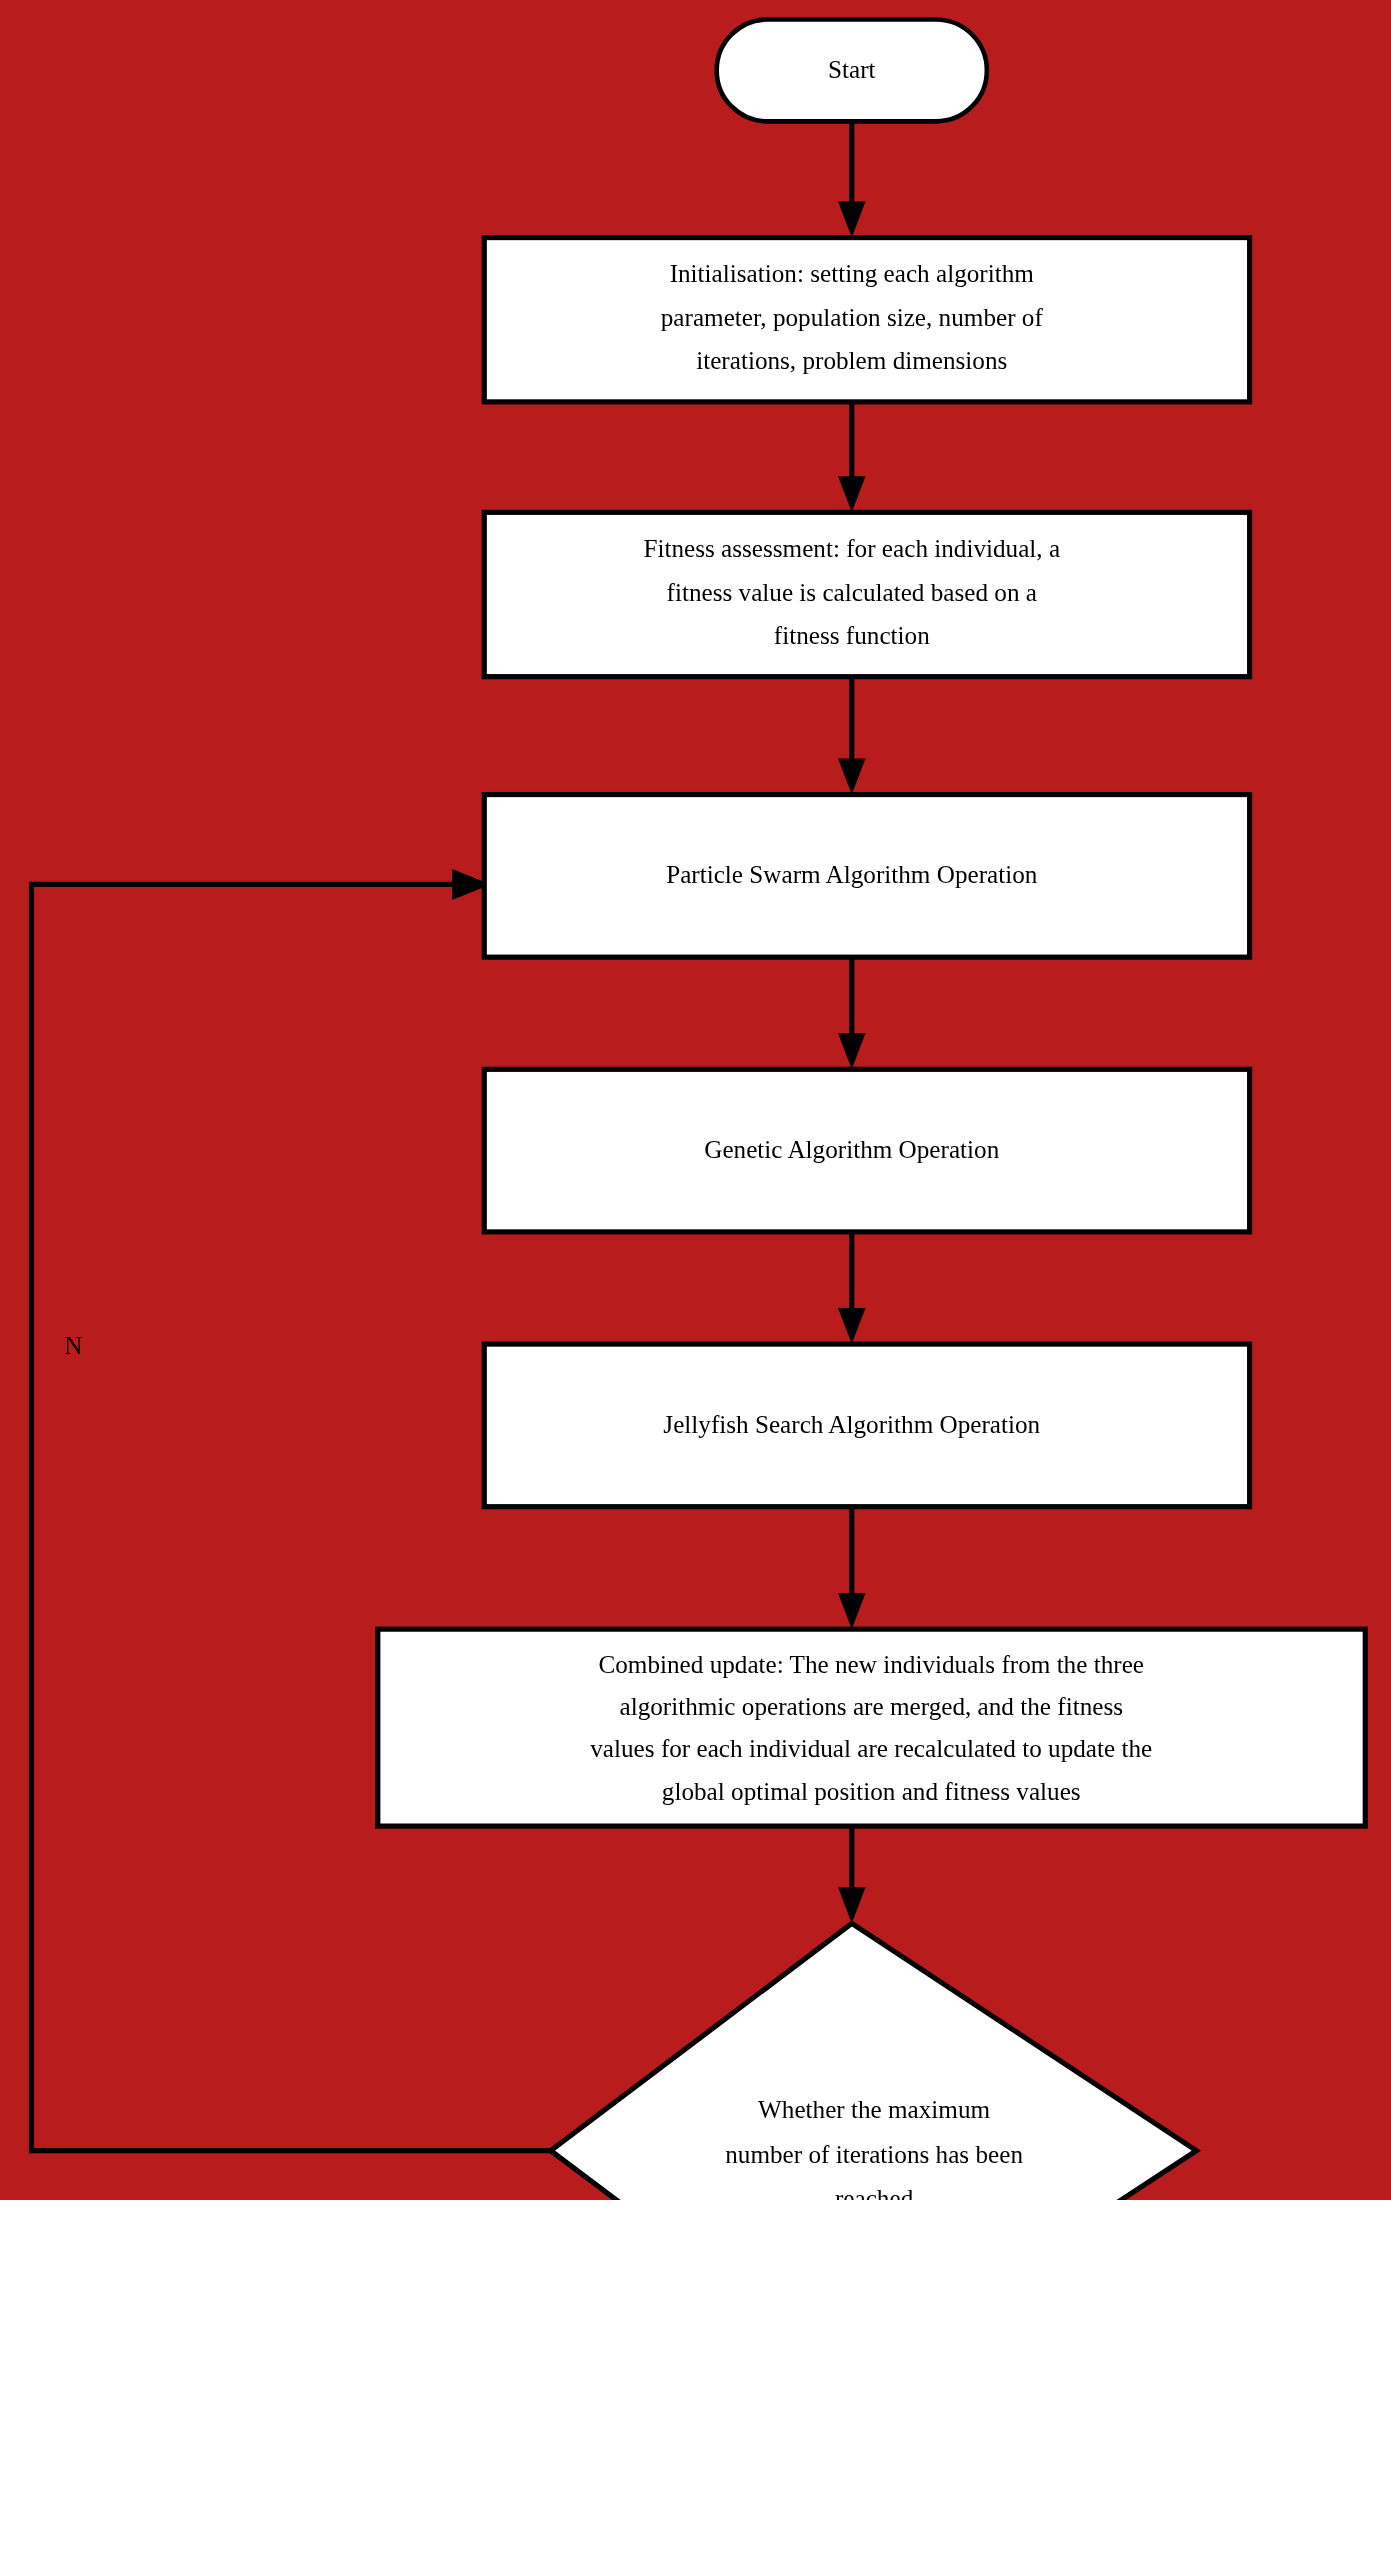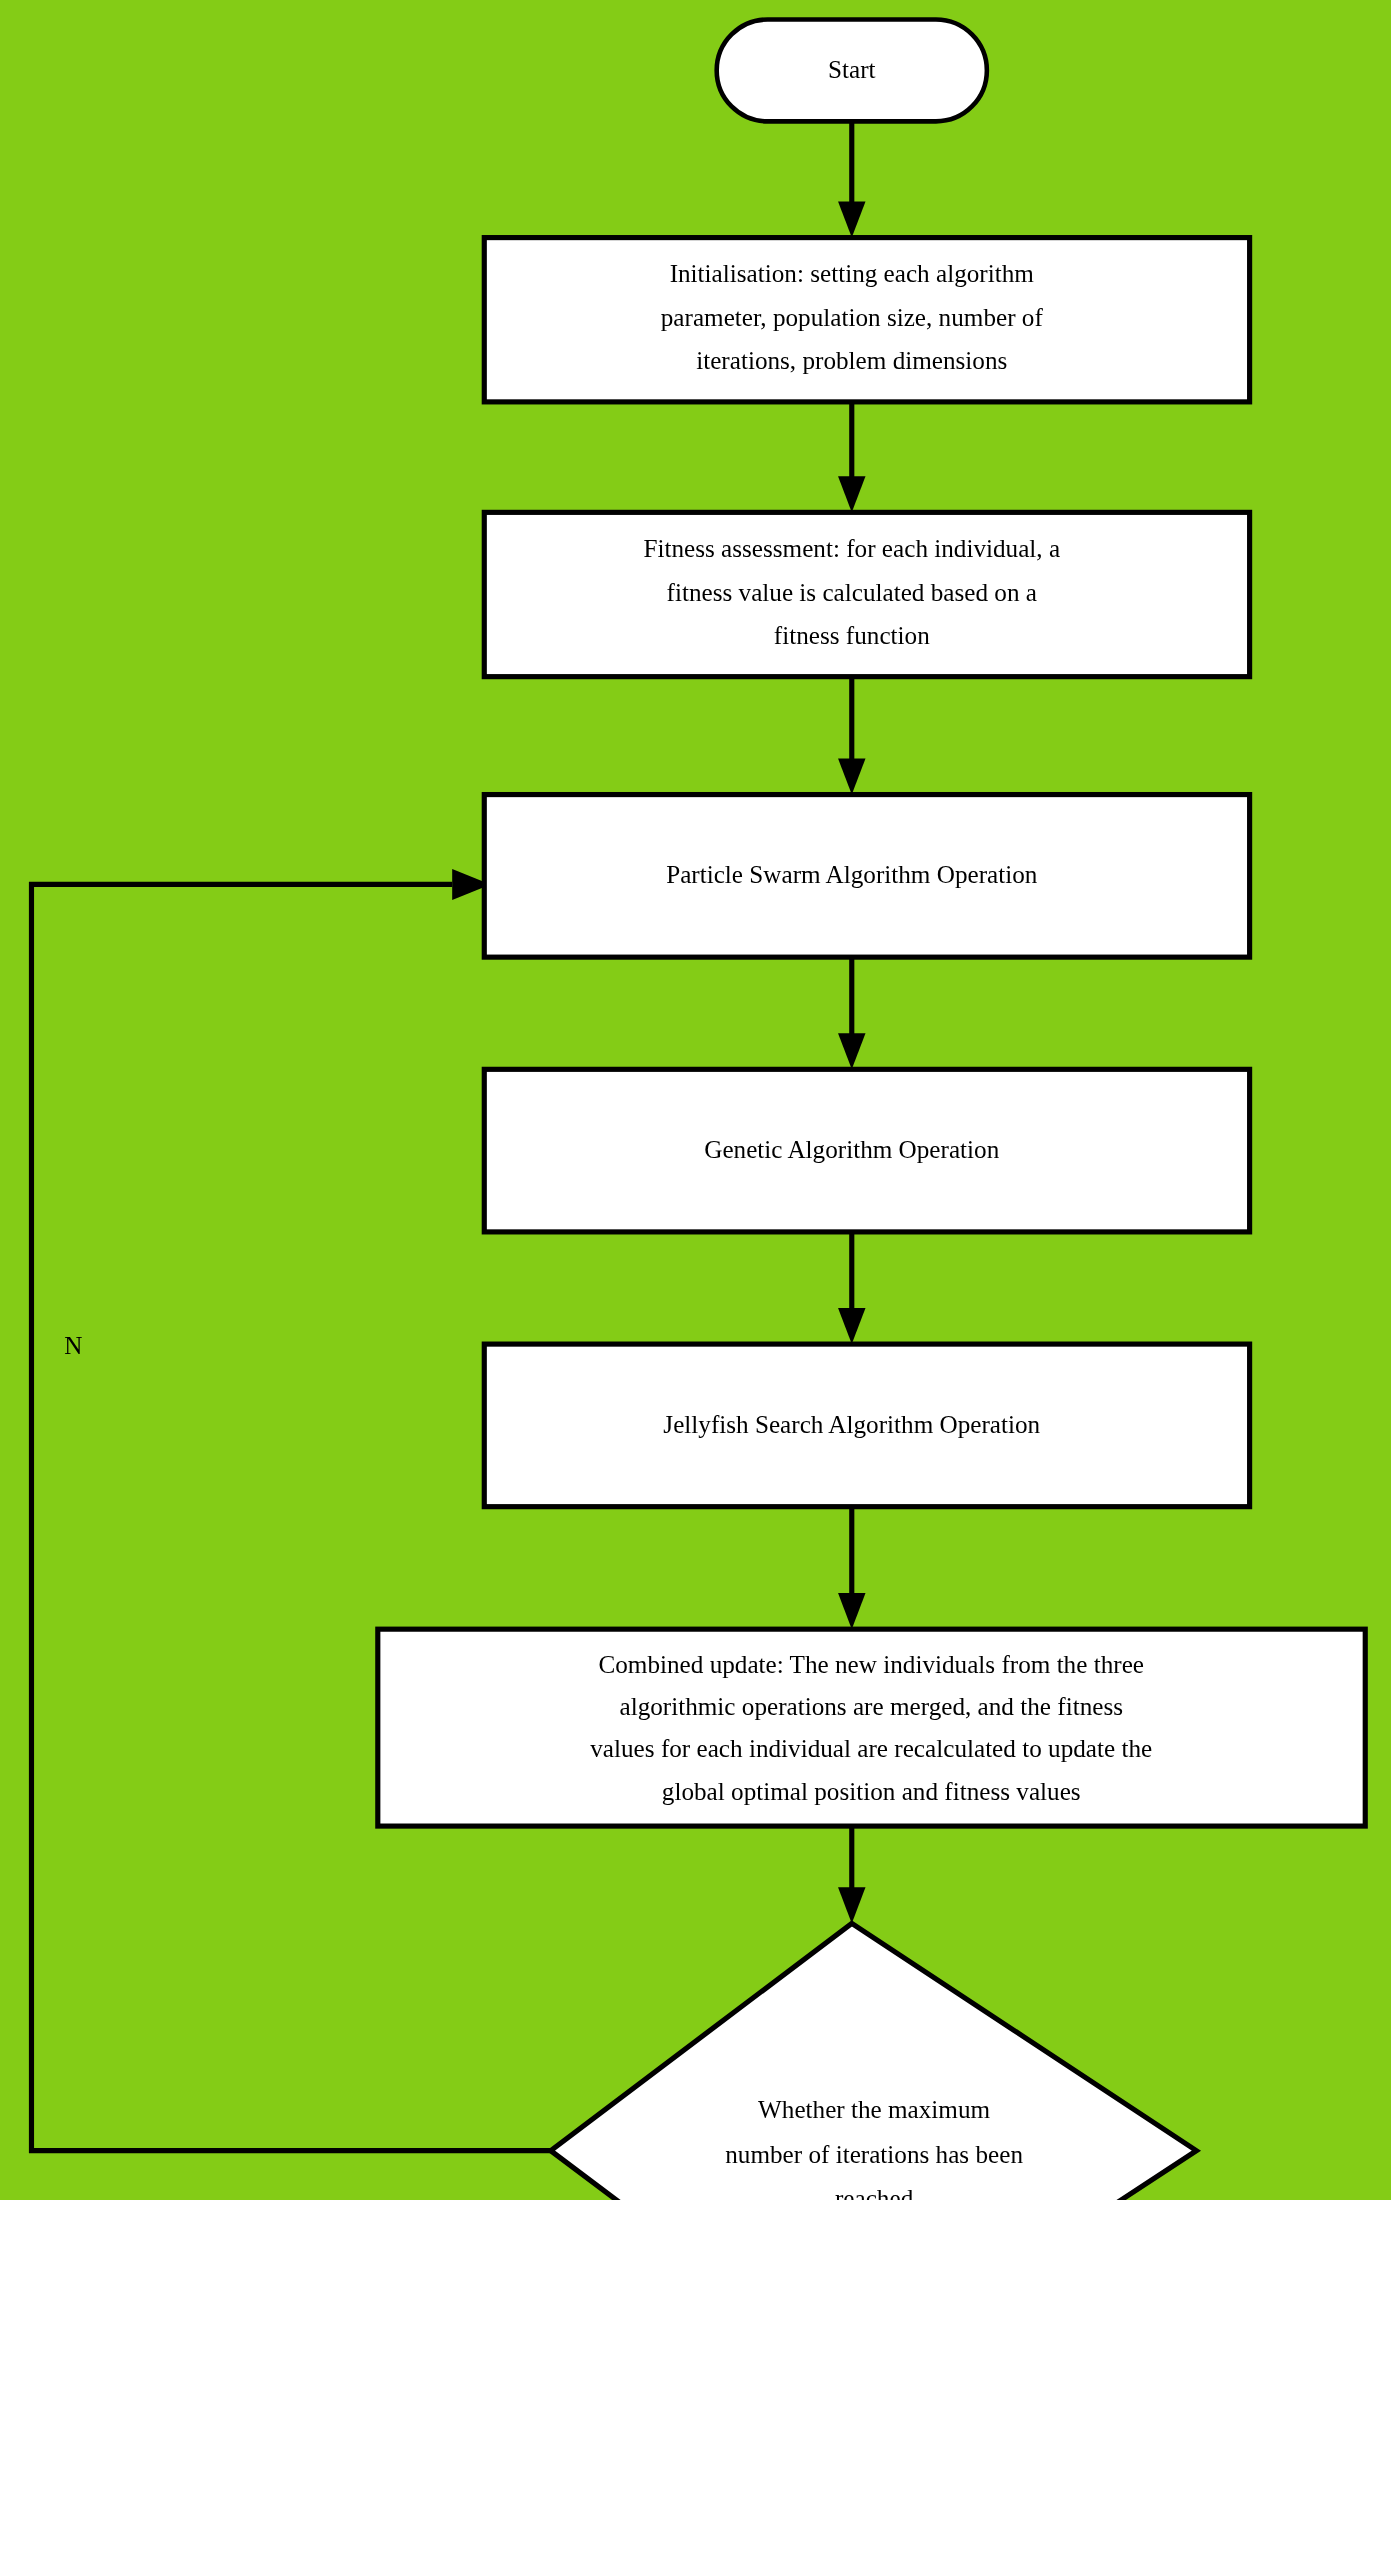--- a/index.html
+++ b/index.html
@@ -4,21 +4,21 @@
 <style>
   html, body {
     margin: 0;
     padding: 0;
     background: #ffffff;
   }
   #page {
     position: relative;
     width: 1391px;
     height: 2200px;
-    background: #84cc16;
+    background: #b91c1c;
     overflow: hidden;
   }
   svg#flow {
     display: block;
     width: 1391px;
     height: 2576px;
   }
   .node-shape {
     fill: #ffffff;
     stroke: #000000;

